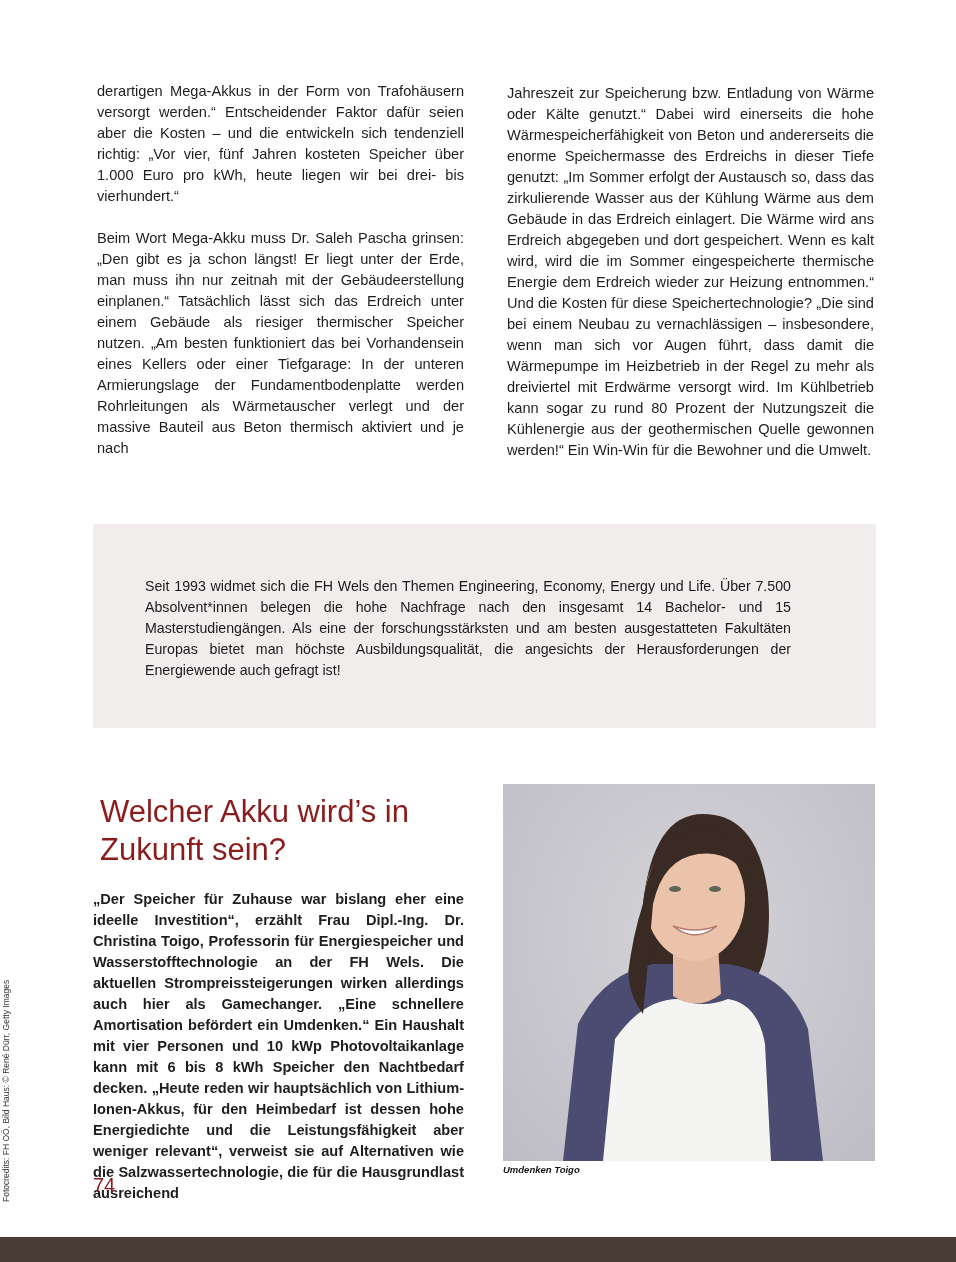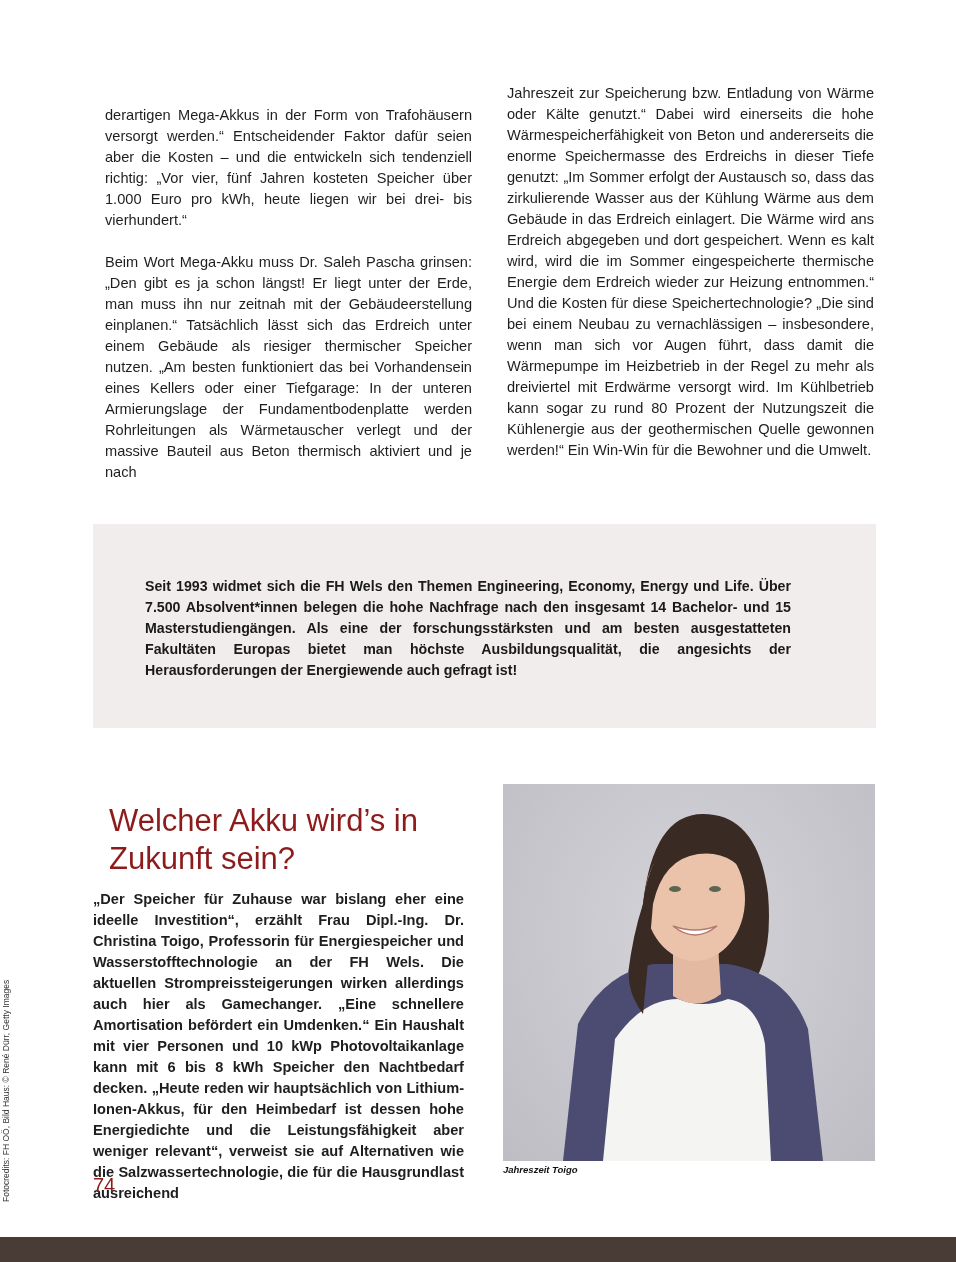--- a/index.html
+++ b/index.html
@@ -6,37 +6,37 @@
   body {
     width: 956px; height: 1262px; position: relative; overflow: hidden;
     background: #ffffff; color: #1f1f1f;
     font-family: "Liberation Sans", "DejaVu Sans", sans-serif;
   }
   .col {
     position: absolute; font-size: 14.6px; line-height: 21px;
     text-align: justify; color: #1e1e1e;
   }
   .col p { margin: 0; }
-  .col-left-top { left: 97px; top: 105px; width: 367px; margin-left: 8px; }
+  .col-left-top { left: 97px; top: 81px; width: 367px; }
   .col-right-top { left: 507px; top: 83px; width: 367px; }
   .gap { height: 21px; }
   .subhead { font-weight: bold; text-align: left; }
   .infobox {
     position: absolute; left: 93px; top: 524px; width: 783px; height: 204px;
     background: #f1edec;
   }
   .infobox-text {
     position: absolute; left: 52px; top: 52px; width: 646px;
-    font-size: 14.2px; line-height: 21px; font-weight: bold;
+    font-size: 14.2px; line-height: 21px; font-weight: normal;
     text-align: justify; color: #1a1a1a;
     font-family: "Liberation Sans", "DejaVu Sans", sans-serif;
   }
   .headline {
     position: absolute; left: 93px; top: 786px; width: 400px;
-    font-size: 31px; line-height: 38px; color: #8c1c1c; font-weight: normal; margin: 16px;
+    font-size: 31px; line-height: 38px; color: #8c1c1c; font-weight: normal; margin: 7px;
   }
   .col-left-bottom { left: 93px; top: 889px; width: 371px; font-weight: bold; }
   .photo {
     position: absolute; left: 503px; top: 784px; width: 372px; height: 377px;
     background: radial-gradient(ellipse at 50% 40%, #d3d3d8 0%, #c6c6cc 60%, #bdbdc3 100%);
     overflow: hidden;
   }
   .caption {
     position: absolute; left: 503px; top: 1164px; font-size: 9.5px; font-weight: bold;
     font-style: italic; color: #111;
@@ -90,19 +90,19 @@
     <ellipse cx="192" cy="115" rx="50" ry="62" fill="#ebc3ab"></ellipse>
 
     <path d="M140 120 Q148 50 200 45 Q245 48 250 100 Q230 65 195 70 Q160 75 150 120 Q145 180 140 230 Q118 200 130 170 Z" fill="#3a2a24"></path>
 
     <ellipse cx="172" cy="105" rx="6" ry="3" fill="#5a6650"></ellipse>
     <ellipse cx="212" cy="105" rx="6" ry="3" fill="#5a6650"></ellipse>
 
     <path d="M170 142 Q192 160 214 142 Q192 150 170 142 Z" fill="#ffffff" stroke="#b5786a" stroke-width="1.5"></path>
   </svg>
 </div>
-<div class="caption">Jahreszeit Toigo</div>
+<div class="caption">Umdenken Toigo</div>
 
 <div class="page-number">74</div>
 
 <div class="credits">Fotocredits: FH OÖ, Bild Haus: © René Dürr, Getty Images</div>
 
 <div class="footer-bar"></div>
 
 </body></html>

